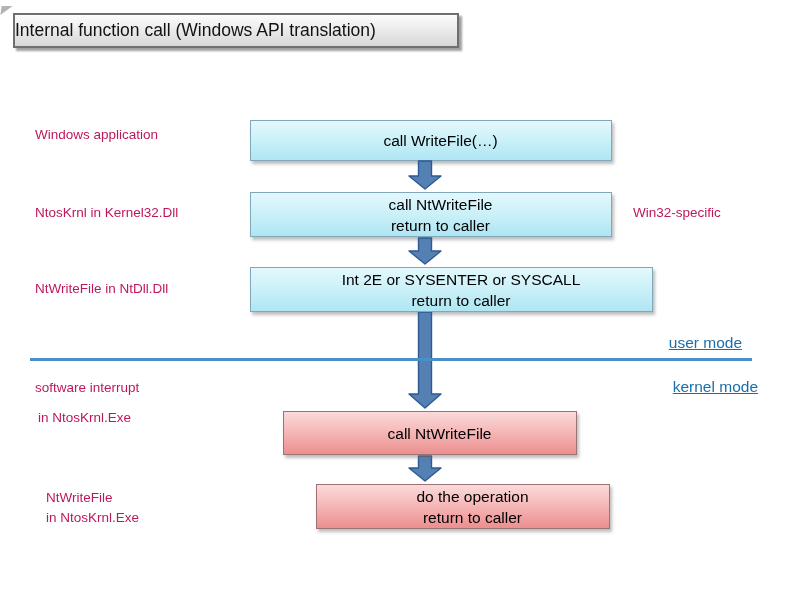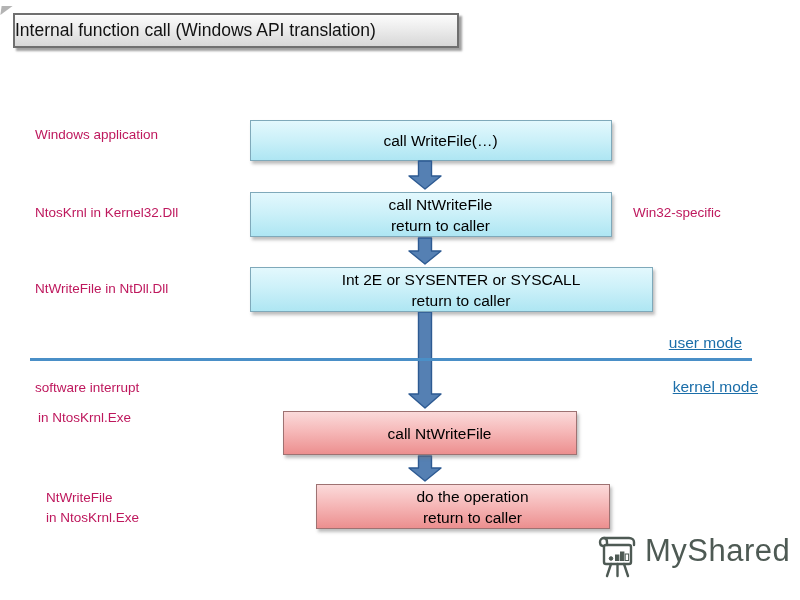--- a/index.html
+++ b/index.html
@@ -107,33 +107,14 @@
   </div>
 
   <div class="fbox red b4">
     <div>call NtWriteFile</div>
   </div>
   <div class="fbox red b5">
     <div>do the operation</div>
     <div>return to caller</div>
   </div>
 
-  <div class="watermark">
-    <svg class="wm-icon" width="44" height="48" viewBox="0 0 44 48">
-      <g fill="none" stroke-width="2.4" stroke-linecap="round" stroke-linejoin="round">
-        <path d="M8,13 C6,13 5,11 5,9 C5,6.5 7,5 9,5 L34,5 C37,5 39,7 39,9 L39,12"></path>
-        <path d="M9,5 C11,5 12,6.5 12,9 L12,12"></path>
-        <rect x="9" y="12" width="27" height="19" rx="2"></rect>
-        <line x1="16" y1="31" x2="12" y2="43"></line>
-        <line x1="22.5" y1="31" x2="22.5" y2="43"></line>
-        <line x1="29" y1="31" x2="33" y2="43"></line>
-      </g>
-      <g fill="var(--watermark,#4e5a54)" stroke="none">
-        <circle cx="16" cy="25.5" r="1.8"></circle>
-        <rect x="20.5" y="22" width="3.4" height="5.5"></rect>
-        <rect x="25.5" y="19" width="3.4" height="8.5"></rect>
-        <rect x="30.2" y="21" width="3.4" height="6.5" fill="none"></rect>
-      </g>
-    </svg>
-    <span class="wm-text">MyShared</span>
-  </div>
 
 </div>
 
 </body></html>

